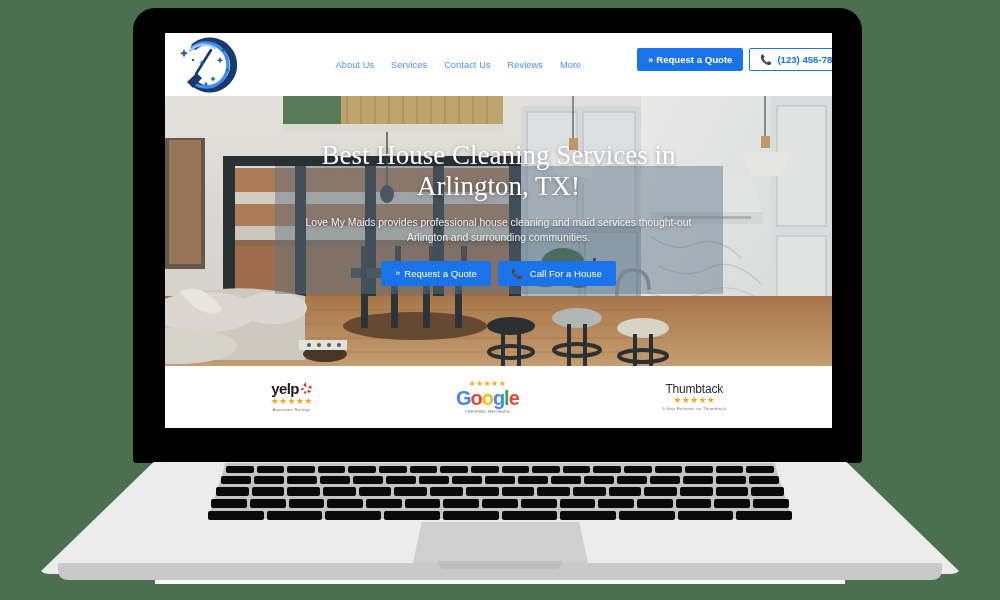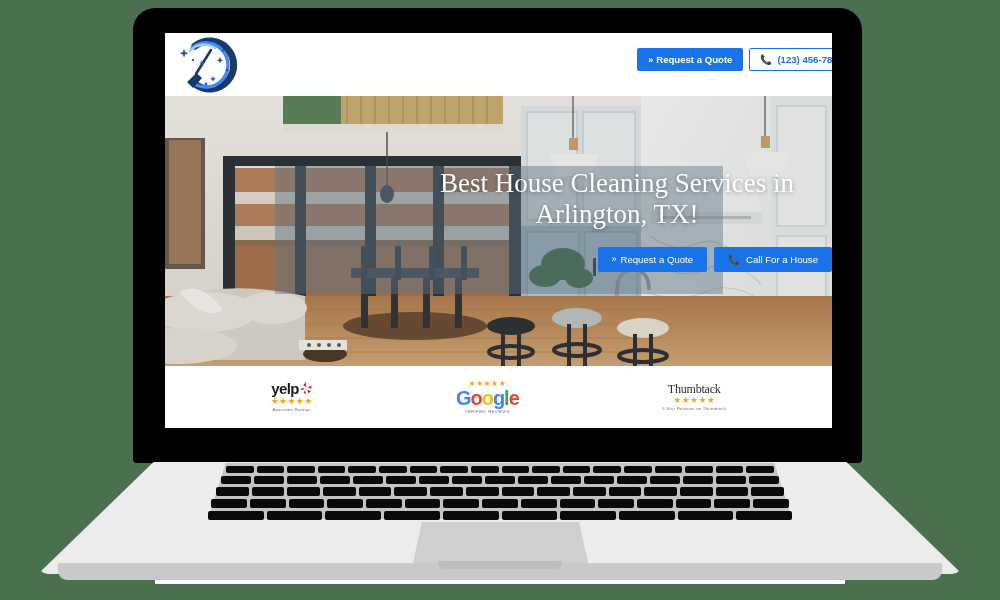--- a/index.html
+++ b/index.html
@@ -140,22 +140,22 @@
     background: #8a8378;
   }
   .hero-photo { position: absolute; inset: 0; }
   .hero-overlay {
     position: absolute; left: 110px; top: 70px;
     width: 448px; height: 128px;
     background: rgba(96,116,134,.46);
   }
   .hero-content {
     position: absolute; inset: 0;
-    display: flex; flex-direction: column; align-items: flex-end;
-    padding-top: 72px;
+    display: flex; flex-direction: column; align-items: center;
+    padding-top: 44px;
   }
   .hero-title {
     font-family: "Liberation Serif", serif;
     color: #ffffff; font-size: 27px; line-height: 1.16;
     text-align: center; margin: 0; max-width: 430px;
     text-shadow: 0 1px 4px rgba(0,0,0,.35);
     font-weight: normal;
   }
   .hero-sub {
     color: #f1f3f4; font-size: 10.4px; line-height: 1.45;
@@ -186,21 +186,21 @@
 
   .g-stars { font-size: 8px; color: #f5a623; letter-spacing: .4px; }
   .google-word { font-size: 20px; font-weight: bold; letter-spacing: -1px; font-family: "Liberation Sans", sans-serif; }
   .google-word span:nth-child(1){color:#4285F4}
   .google-word span:nth-child(2){color:#EA4335}
   .google-word span:nth-child(3){color:#FBBC05}
   .google-word span:nth-child(4){color:#4285F4}
   .google-word span:nth-child(5){color:#34A853}
   .google-word span:nth-child(6){color:#EA4335}
 
-  .tt-word { font-size: 12px; color: #2b2b2b; letter-spacing: -.2px; font-family: Liberation Serif, serif; }
+  .tt-word { font-size: 12px; color: #2b2b2b; letter-spacing: -.2px; font-family: Liberation Sans, sans-serif; }
 </style>
 </head>
 <body>
 
 <div id="laptop">
 
   <div class="lid"></div>
 
   <div class="screen">
     <div class="site">
@@ -220,20 +220,27 @@
               <path d="M27 24 l.9 2 2 .9 -2 .9 -.9 2 -.9-2 -2-.9 2-.9 z"></path>
               <path d="M38 40 l.9 2 2 .9 -2 .9 -.9 2 -.9-2 -2-.9 2-.9 z"></path>
               <circle cx="48" cy="14" r="1.5"></circle>
               <circle cx="31" cy="48" r="1.4"></circle>
               <circle cx="18" cy="24" r="1.2"></circle>
               <circle cx="52" cy="34" r="1.2"></circle>
             </g>
           </svg>
         </div>
 
+        <div class="nav">
+          <a href="#">About Us</a>
+          <a href="#">Services</a>
+          <a href="#">Contact Us</a>
+          <a href="#">Reviews</a>
+          <a href="#">More</a>
+        </div>
 
         <div class="header-ctas">
           <div class="btn-quote">
             <span class="chev">»</span>
             <span>Request a Quote</span>
           </div>
           <div class="btn-phone">
             <span>📞</span>
             <span>(123) 456-7890</span>
           </div>
@@ -425,20 +432,21 @@
               <ellipse cx="478" cy="260" rx="24" ry="6" fill="none" stroke="#2d3033" stroke-width="4"></ellipse>
             </g>
             <rect x="0" y="0" width="667" height="270" fill="#1d2b3a" opacity=".06"></rect>
           </svg>
         </div>
 
         <div class="hero-overlay"></div>
 
         <div class="hero-content">
           <h1 class="hero-title">Best House Cleaning Services in Arlington, TX!</h1>
+          <p class="hero-sub">Love My Maids provides professional house cleaning and maid services thought-out Arlington and surrounding communities.</p>
           <div class="hero-ctas">
             <div class="hero-btn">
               <span class="chev">»</span>
               <span>Request a Quote</span>
             </div>
             <div class="hero-btn">
               <span>📞</span>
               <span>Call For a House</span>
             </div>
           </div>

